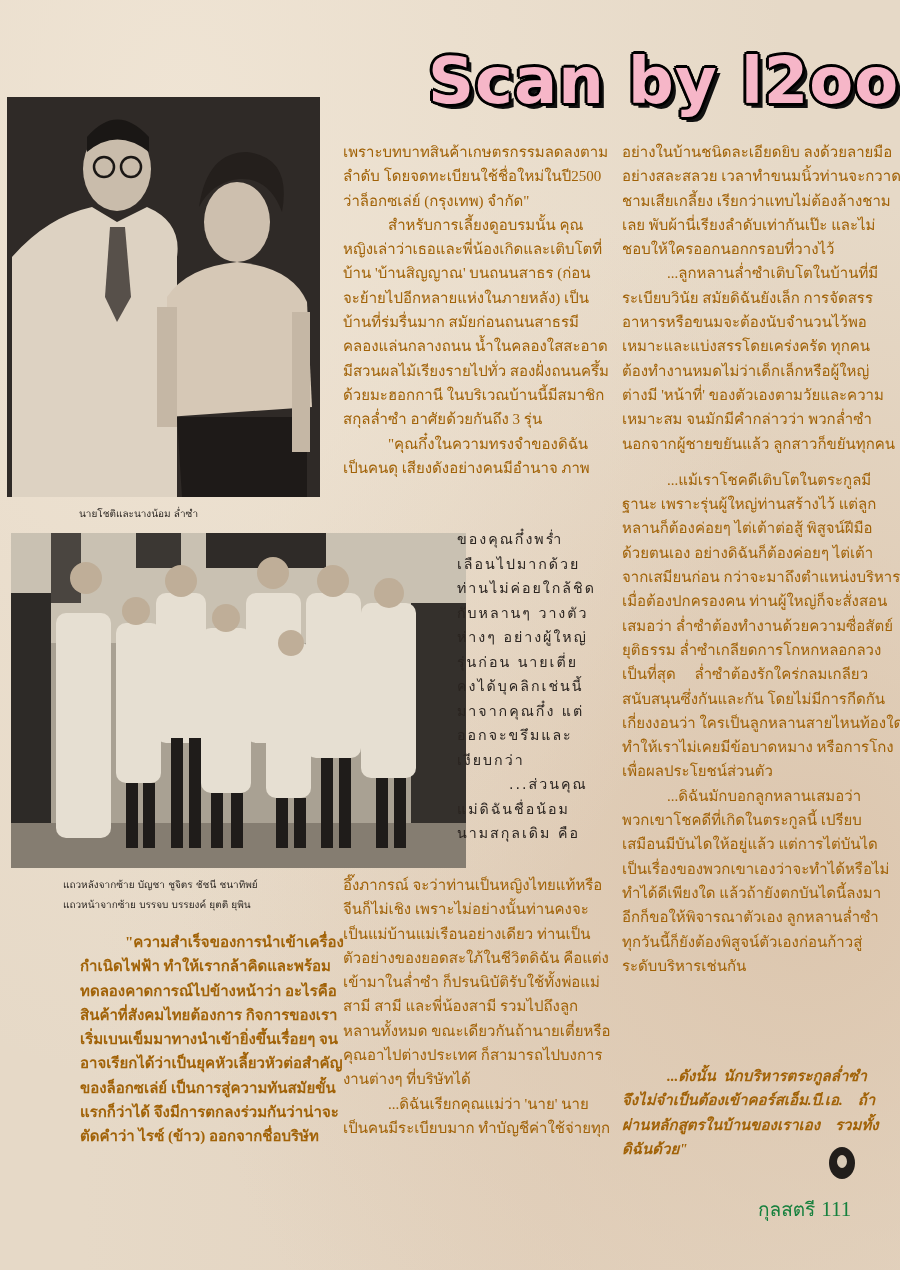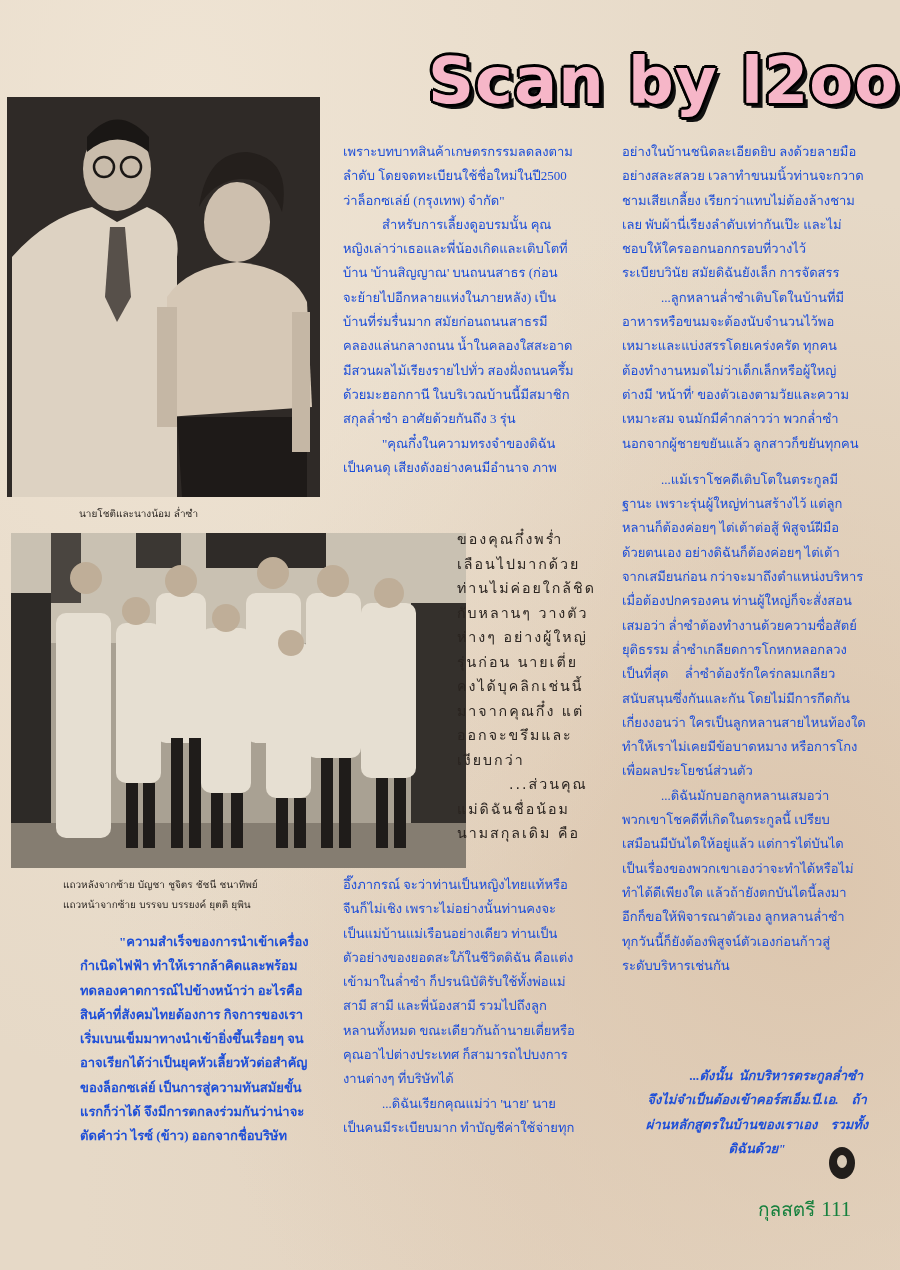--- a/index.html
+++ b/index.html
@@ -8,26 +8,26 @@
       radial-gradient(ellipse at 20% 10%, #efe4d4 0%, transparent 60%),
       radial-gradient(ellipse at 90% 70%, #dcc6ae 0%, transparent 55%),
       radial-gradient(ellipse at 60% 95%, #e3d3c0 0%, transparent 60%),
       #e6d9c7;}
   .watermark{position:absolute;left:428px;top:44px;width:430px;height:80px;font-family:"DejaVu Sans",sans-serif;font-weight:bold;font-size:64px;color:#f6b6c8;letter-spacing:1px;
     text-shadow:-2px -2px 0 #000,2px -2px 0 #000,-2px 2px 0 #000,2px 2px 0 #000,0 3px 0 #000,3px 0 0 #000,-3px 0 0 #000,0 -3px 0 #000,5px 5px 0 #111;white-space:nowrap;}
   .photo{position:absolute;overflow:hidden;}
   .photo1{left:7px;top:97px;width:313px;height:400px;background:linear-gradient(180deg,#2c2826 0%,#3a3430 45%,#2a2522 100%);}
   .photo2{left:11px;top:533px;width:455px;height:335px;background:linear-gradient(180deg,#8a8276 0%,#b5ad9f 30%,#7d766c 70%,#5b5650 100%);}
   .caption{position:absolute;font-size:10px;color:#2b2622;white-space:nowrap;}
-  .col{position:absolute;font-family:"Liberation Serif",serif;font-size:13px;line-height:24.3px;color:#1d4ed8;}
+  .col{position:absolute;font-family:"Liberation Serif",serif;font-size:15px;line-height:24.3px;color:#a16207;}
   .col p{margin:0;white-space:nowrap;}
   .narrow{position:absolute;font-family:"DejaVu Sans",sans-serif;font-size:14.2px;line-height:24.5px;letter-spacing:2px;color:#2a2420;}
   .narrow p{margin:0;white-space:nowrap;}
   .bold p{font-weight:bold;}
-  .italic p{font-style:italic;font-weight:bold;text-align:center;}
+  .italic p{font-style:italic;font-weight:bold;}
   .footer{position:absolute;left:758px;top:1194px;font-size:19px;color:#15803d;white-space:nowrap;}
   .footer .num{font-family:"Liberation Serif",serif;font-size:21px;margin-left:6px;}
   .logo{position:absolute;left:829px;top:1147px;width:26px;height:32px;border-radius:50%;background:#221e1b;}
   .logo:after{content:"";position:absolute;left:8px;top:8px;width:10px;height:13px;border-radius:50%;background:#d9cab6;}
 </style>
 </head>
 <body>
 
 <div class="page"></div>
 
@@ -164,22 +164,22 @@
   <p>แรกก็ว่าได้  จึงมีการตกลงร่วมกันว่าน่าจะ</p>
   <p>ตัดคำว่า ไรซ์ (ข้าว) ออกจากชื่อบริษัท</p>
 </div>
 
 <div class="col" style="left:622px;top:140px;width:270px;">
   <p>อย่างในบ้านชนิดละเอียดยิบ  ลงด้วยลายมือ</p>
   <p>อย่างสละสลวย เวลาทำขนมนิ้วท่านจะกวาด</p>
   <p>ชามเสียเกลี้ยง   เรียกว่าแทบไม่ต้องล้างชาม</p>
   <p>เลย  พับผ้านี่เรียงลำดับเท่ากันเป๊ะ  และไม่</p>
   <p>ชอบให้ใครออกนอกกรอบที่วางไว้</p>
+  <p style="white-space:pre;">            ...ลูกหลานล่ำซำเติบโตในบ้านที่มี</p>
   <p>ระเบียบวินัย   สมัยดิฉันยังเล็ก การจัดสรร</p>
-  <p style="white-space:pre;">            ...ลูกหลานล่ำซำเติบโตในบ้านที่มี</p>
   <p>อาหารหรือขนมจะต้องนับจำนวนไว้พอ</p>
   <p>เหมาะและแบ่งสรรโดยเคร่งครัด  ทุกคน</p>
   <p>ต้องทำงานหมดไม่ว่าเด็กเล็กหรือผู้ใหญ่</p>
   <p>ต่างมี 'หน้าที่' ของตัวเองตามวัยและความ</p>
   <p>เหมาะสม  จนมักมีคำกล่าวว่า  พวกล่ำซำ</p>
   <p>นอกจากผู้ชายขยันแล้ว ลูกสาวก็ขยันทุกคน</p>
   <p style="white-space:pre;margin-top:12px;">            ...แม้เราโชคดีเติบโตในตระกูลมี</p>
   <p>ฐานะ  เพราะรุ่นผู้ใหญ่ท่านสร้างไว้  แต่ลูก</p>
   <p>หลานก็ต้องค่อยๆ  ไต่เต้าต่อสู้  พิสูจน์ฝีมือ</p>
   <p>ด้วยตนเอง  อย่างดิฉันก็ต้องค่อยๆ  ไต่เต้า</p>

